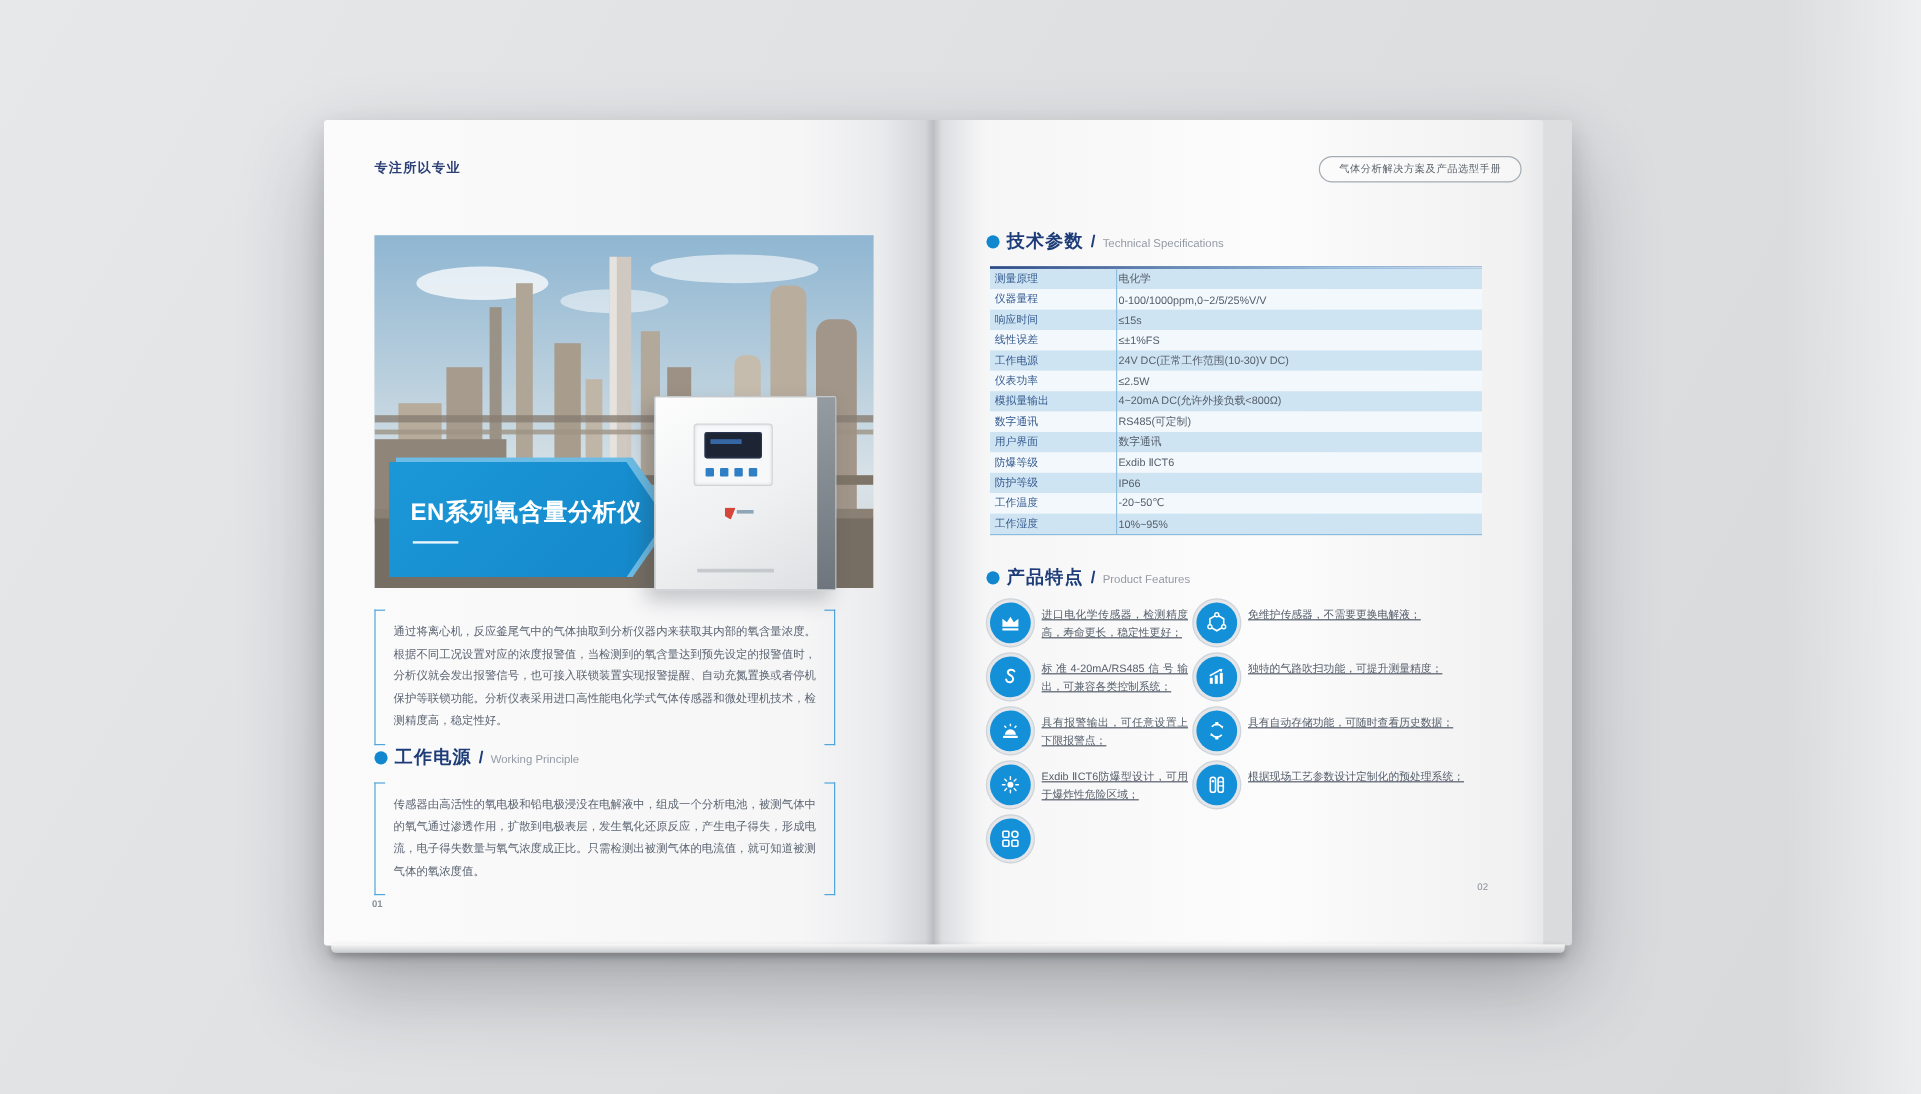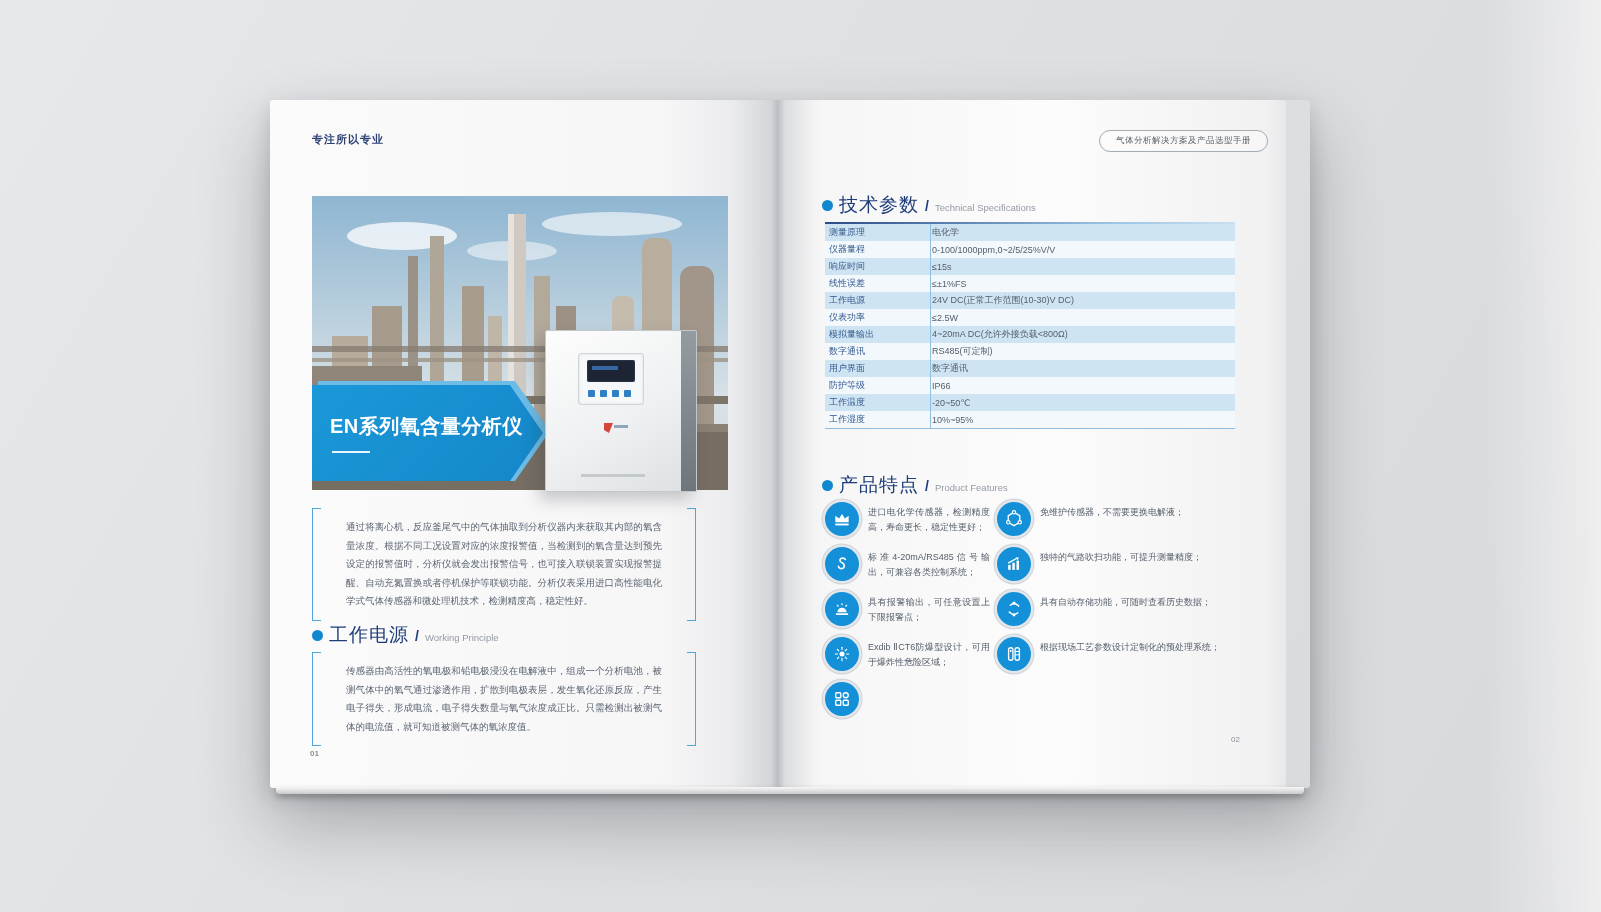--- a/index.html
+++ b/index.html
@@ -22,21 +22,21 @@
   .page{position:absolute;top:0;height:688px;width:508px;overflow:hidden;}
   .page-left{left:0;background:linear-gradient(to right,#fbfbfc 0%,#f6f6f7 78%,#e3e4e7 100%);border-radius:3px 0 0 3px;}
   .page-right{left:508px;background:linear-gradient(to right,#e6e7e9 0%,#f6f6f7 7%,#fcfcfd 55%,#f1f1f2 96%,#e7e8ea 100%);border-radius:0 3px 3px 0;}
   .fold{position:absolute;left:463px;top:0;width:90px;height:100%;pointer-events:none;
     background:linear-gradient(to right,rgba(70,75,88,0),rgba(70,75,88,.10) 42%,rgba(45,50,62,.22) 50%,rgba(70,75,88,.08) 58%,rgba(70,75,88,0));}
 
   
   .lp-tagline{position:absolute;left:42px;top:32px;font-size:11px;font-weight:bold;color:#2b3f74;letter-spacing:1px;}
   .photo{position:absolute;left:42px;top:96px;width:416px;height:294px;overflow:hidden;
     background:linear-gradient(to bottom,#8fb6d2 0%,#b9cfdd 40%,#d9e2e7 70%,#cfd4d6 100%);}
-  .banner{position:absolute;left:42px;top:285px;width:232px;height:96px;}
+  .banner{position:absolute;left:54px;top:285px;width:232px;height:96px;}
   .banner .bevel{position:absolute;left:6px;top:-4px;width:232px;height:100px;background:#6cbce6;
     clip-path:polygon(0 0,197px 0,232px 50px,197px 100px,0 100px);}
   .banner .face{position:absolute;left:0;top:0;width:232px;height:96px;background:linear-gradient(135deg,#1b98d8,#1487c9);
     clip-path:polygon(0 0,198px 0,231px 48px,198px 96px,0 96px);}
   .banner-title{position:absolute;left:18px;top:28px;font-size:20px;font-weight:bold;color:#ffffff;letter-spacing:.5px;white-space:nowrap;}
   .banner-underline{position:absolute;left:20px;top:66px;width:38px;height:2px;background:#eaf5fc;}
   .device{position:absolute;left:275px;top:230px;width:150px;height:160px;z-index:5;
     background:linear-gradient(150deg,#fdfdfd 0%,#eef0f1 55%,#dde0e2 100%);
     border:1px solid #c3c8cb;border-radius:2px;box-shadow:-6px 8px 16px rgba(50,55,65,.25);}
   .device .side{position:absolute;right:0;top:0;width:15px;height:100%;
@@ -45,30 +45,30 @@
     border:1px solid #cfd4d7;border-radius:3px;box-shadow:inset 0 0 3px rgba(0,0,0,.12);}
   .device .screen{position:absolute;left:8px;top:6px;width:48px;height:22px;background:#1d2433;border-radius:2px;
     box-shadow:inset 0 0 2px #4a5f8a;}
   .device .screen::after{content:"";position:absolute;left:5px;top:6px;width:26px;height:4px;background:#3f77c2;opacity:.8;}
   .device .btns{position:absolute;left:9px;top:36px;width:46px;display:flex;gap:5px;}
   .device .btns i{width:7px;height:7px;background:#2f7fc4;border-radius:1px;}
   .device .logo{position:absolute;left:58px;top:92px;width:26px;height:12px;}
   .device .logo i{position:absolute;left:0;top:0;width:9px;height:10px;background:#d6453a;clip-path:polygon(0 0,100% 0,55% 100%,0 70%);}
   .device .logo b{position:absolute;left:10px;top:2px;width:14px;height:3px;background:#8fa6b8;}
   .device .nameline{position:absolute;left:35px;bottom:14px;width:64px;height:3px;background:#b6bcc1;opacity:.7;}
-  .bracketed{position:relative;padding:10px 34px;box-sizing:border-box;}
+  .bracketed{position:relative;padding:10px 16px;box-sizing:border-box;}
   .bracketed::before,.bracketed::after{content:"";position:absolute;top:0;bottom:0;width:8px;
     border:1.5px solid #4fa6db;}
   .bracketed::before{left:0;border-right:none;}
   .bracketed::after{right:0;border-left:none;}
   .para{font-size:9.5px;line-height:1.95;color:#5c6572;text-align:justify;}
   .intro{position:absolute;left:42px;top:408px;width:384px;}
   .sec-head{position:absolute;display:flex;align-items:baseline;gap:6px;}
   .sec-head .dot{width:11px;height:11px;border-radius:50%;background:#1187cf;align-self:center;flex:0 0 auto;}
-  .sec-head .zh{font-size:19px;font-weight:normal;color:#1d3c78;letter-spacing:1px;}
+  .sec-head .zh{font-size:15px;font-weight:bold;color:#1d3c78;letter-spacing:1px;}
   .sec-head .slash{font-size:14px;font-weight:bold;color:#1d3c78;}
   .sec-head .en{font-size:9.5px;color:#949aa4;}
   .wp-head{left:42px;top:522px;}
   .wp-body{position:absolute;left:42px;top:552px;width:384px;}
   .pagenum{position:absolute;font-size:8px;color:#8a9097;}
   .pn-left{left:40px;bottom:30px;font-weight:bold;}
   .pn-right{right:46px;bottom:44px;}
 
   
   .pill{position:absolute;right:18px;top:30px;padding:4px 16px;border:1px solid #a3abb3;border-radius:12px;
@@ -86,21 +86,21 @@
   .col-divider{position:absolute;left:105px;top:0;bottom:0;width:1px;background:#8fc0e0;}
   .feats-head{left:44px;top:372px;}
   .feats{position:absolute;left:47px;top:398px;width:414px;display:grid;
     grid-template-columns:172px 1fr;grid-auto-rows:minmax(45px,auto);column-gap:0;}
   .feat{display:flex;align-items:flex-start;gap:9px;padding-top:4px;}
   .feat.wide{grid-column:1 / 3;}
   .ficon{flex:0 0 auto;width:34px;height:34px;border-radius:50%;background:#1390d8;
     display:flex;align-items:center;justify-content:center;box-shadow:0 0 0 2.5px #e4e6e9, 0 0 0 3.5px #cdd3d8;}
   .ficon svg{width:20px;height:20px;display:block;}
   .ftext{font-size:9px;line-height:1.65;color:#555e6a;padding-top:3px;text-align:justify;}
-  .feat .ftext{max-width:122px;}
+  .feat .ftext{max-width:122px;text-decoration:underline;}
   .feat.colr .ftext{max-width:180px;}
   .feat.wide .ftext{max-width:360px;}
 </style>
 </head>
 <body>
 
 <div class="stage">
   <div class="book">
 
     <div class="page page-left">
@@ -216,20 +216,24 @@
             <div class="spec-label">模拟量输出</div>
             <div class="spec-value">4~20mA DC(允许外接负载&lt;800Ω)</div>
           </div>
         <div class="spec-row">
             <div class="spec-label">数字通讯</div>
             <div class="spec-value">RS485(可定制)</div>
           </div>
         <div class="spec-row">
             <div class="spec-label">用户界面</div>
             <div class="spec-value">数字通讯</div>
+          </div>
+        <div class="spec-row">
+            <div class="spec-label">防爆等级</div>
+            <div class="spec-value">Exdib ⅡCT6</div>
           </div>
         <div class="spec-row">
             <div class="spec-label">防护等级</div>
             <div class="spec-value">IP66</div>
           </div>
         <div class="spec-row">
             <div class="spec-label">工作温度</div>
             <div class="spec-value">-20~50℃</div>
           </div>
         <div class="spec-row">

